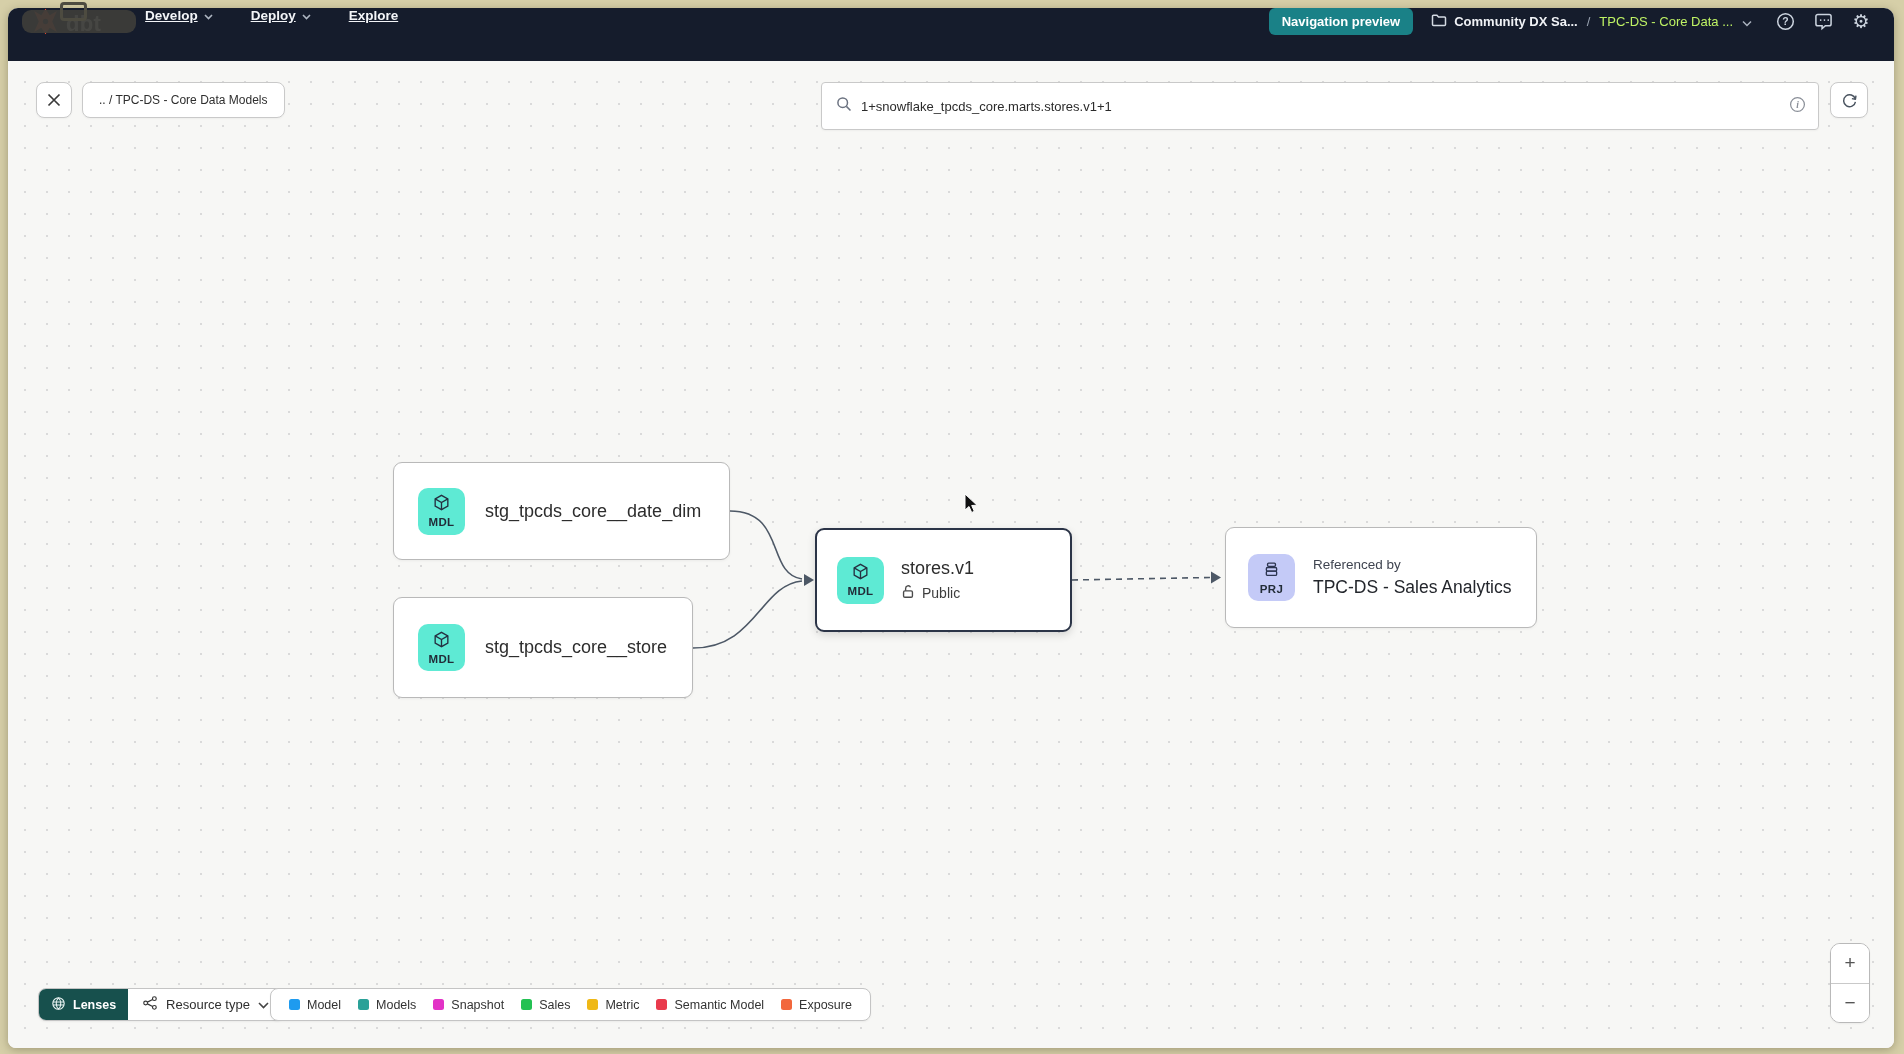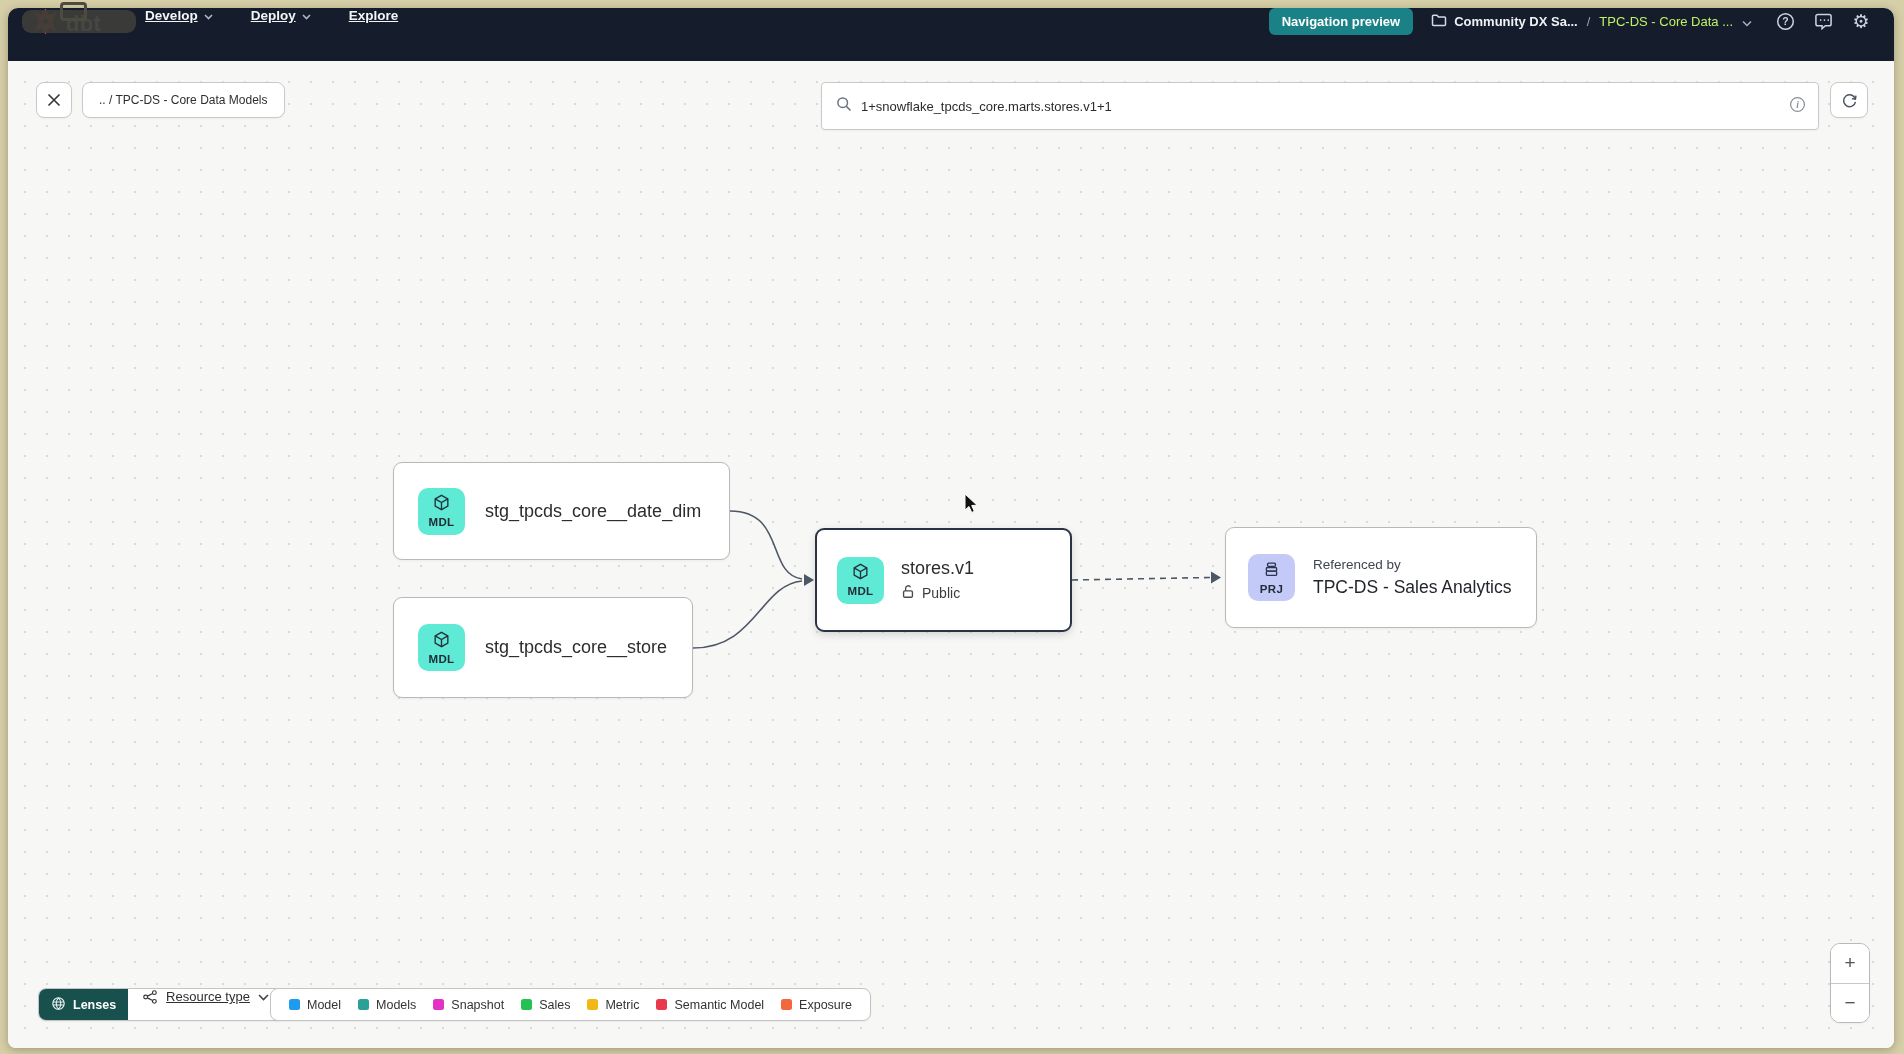--- a/index.html
+++ b/index.html
@@ -95,22 +95,22 @@
   .lenses-pill {
     position:absolute; left:30px; top:927px; height:33px; display:flex;
     border:1px solid #c4c4c4; border-radius:8px; overflow:hidden; background:#fff;
     box-shadow:0 1px 2px rgba(0,0,0,.05); cursor:pointer;
   }
   .lenses-seg {
     background:#17504d; color:#fff; display:flex; align-items:center; gap:7px;
     padding:0 12px; font-size:12.5px; font-weight:bold;
   }
   .resource-seg {
-    display:flex; align-items:flex-start; gap:8px; padding:0 14px;
-    font-size:13px; color:#2f2f2f; background:#fff;text-decoration:underline;
+    display:flex; align-items:center; gap:8px; padding:0 14px;
+    font-size:13px; color:#2f2f2f; background:#fff;
   }
   .legend-pill {
     position:absolute; left:262px; top:927px; height:33px; background:#fff;
     border:1px solid #c4c4c4; border-radius:8px; display:flex; align-items:center;
     gap:17px; padding:0 18px; box-shadow:0 1px 2px rgba(0,0,0,.05);
   }
   .legend-item { display:flex; align-items:center; gap:7px; font-size:12.5px; color:#333; }
   .legend-swatch { width:11px; height:11px; border-radius:2.5px; }
   .zoom-ctrl {
     position:absolute; left:1822px; top:882px; width:40px; height:80px;

